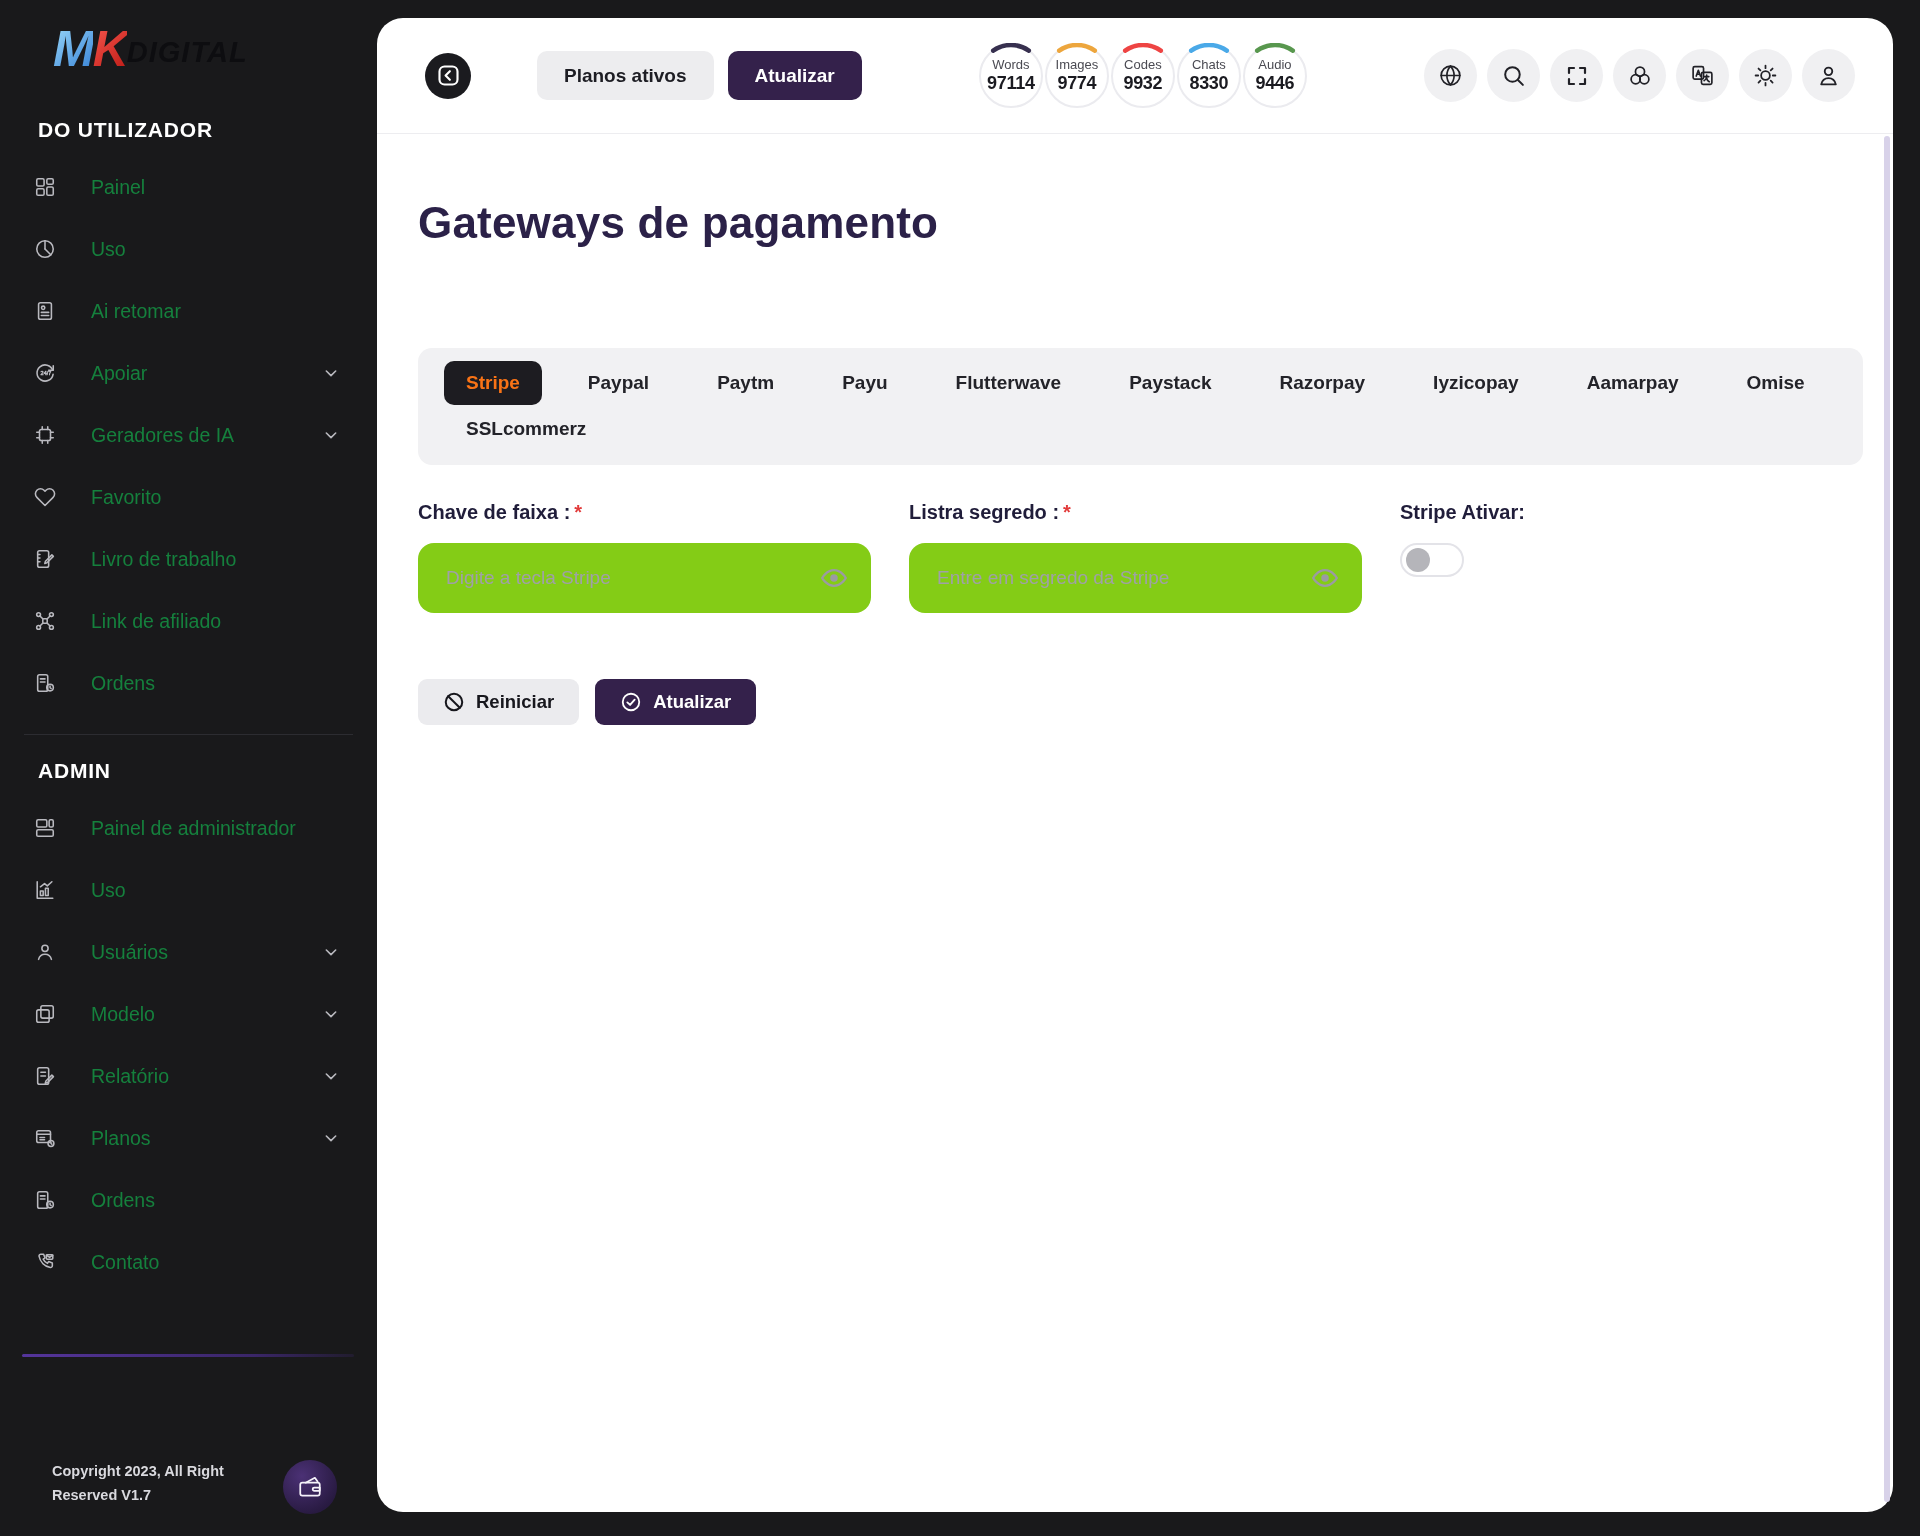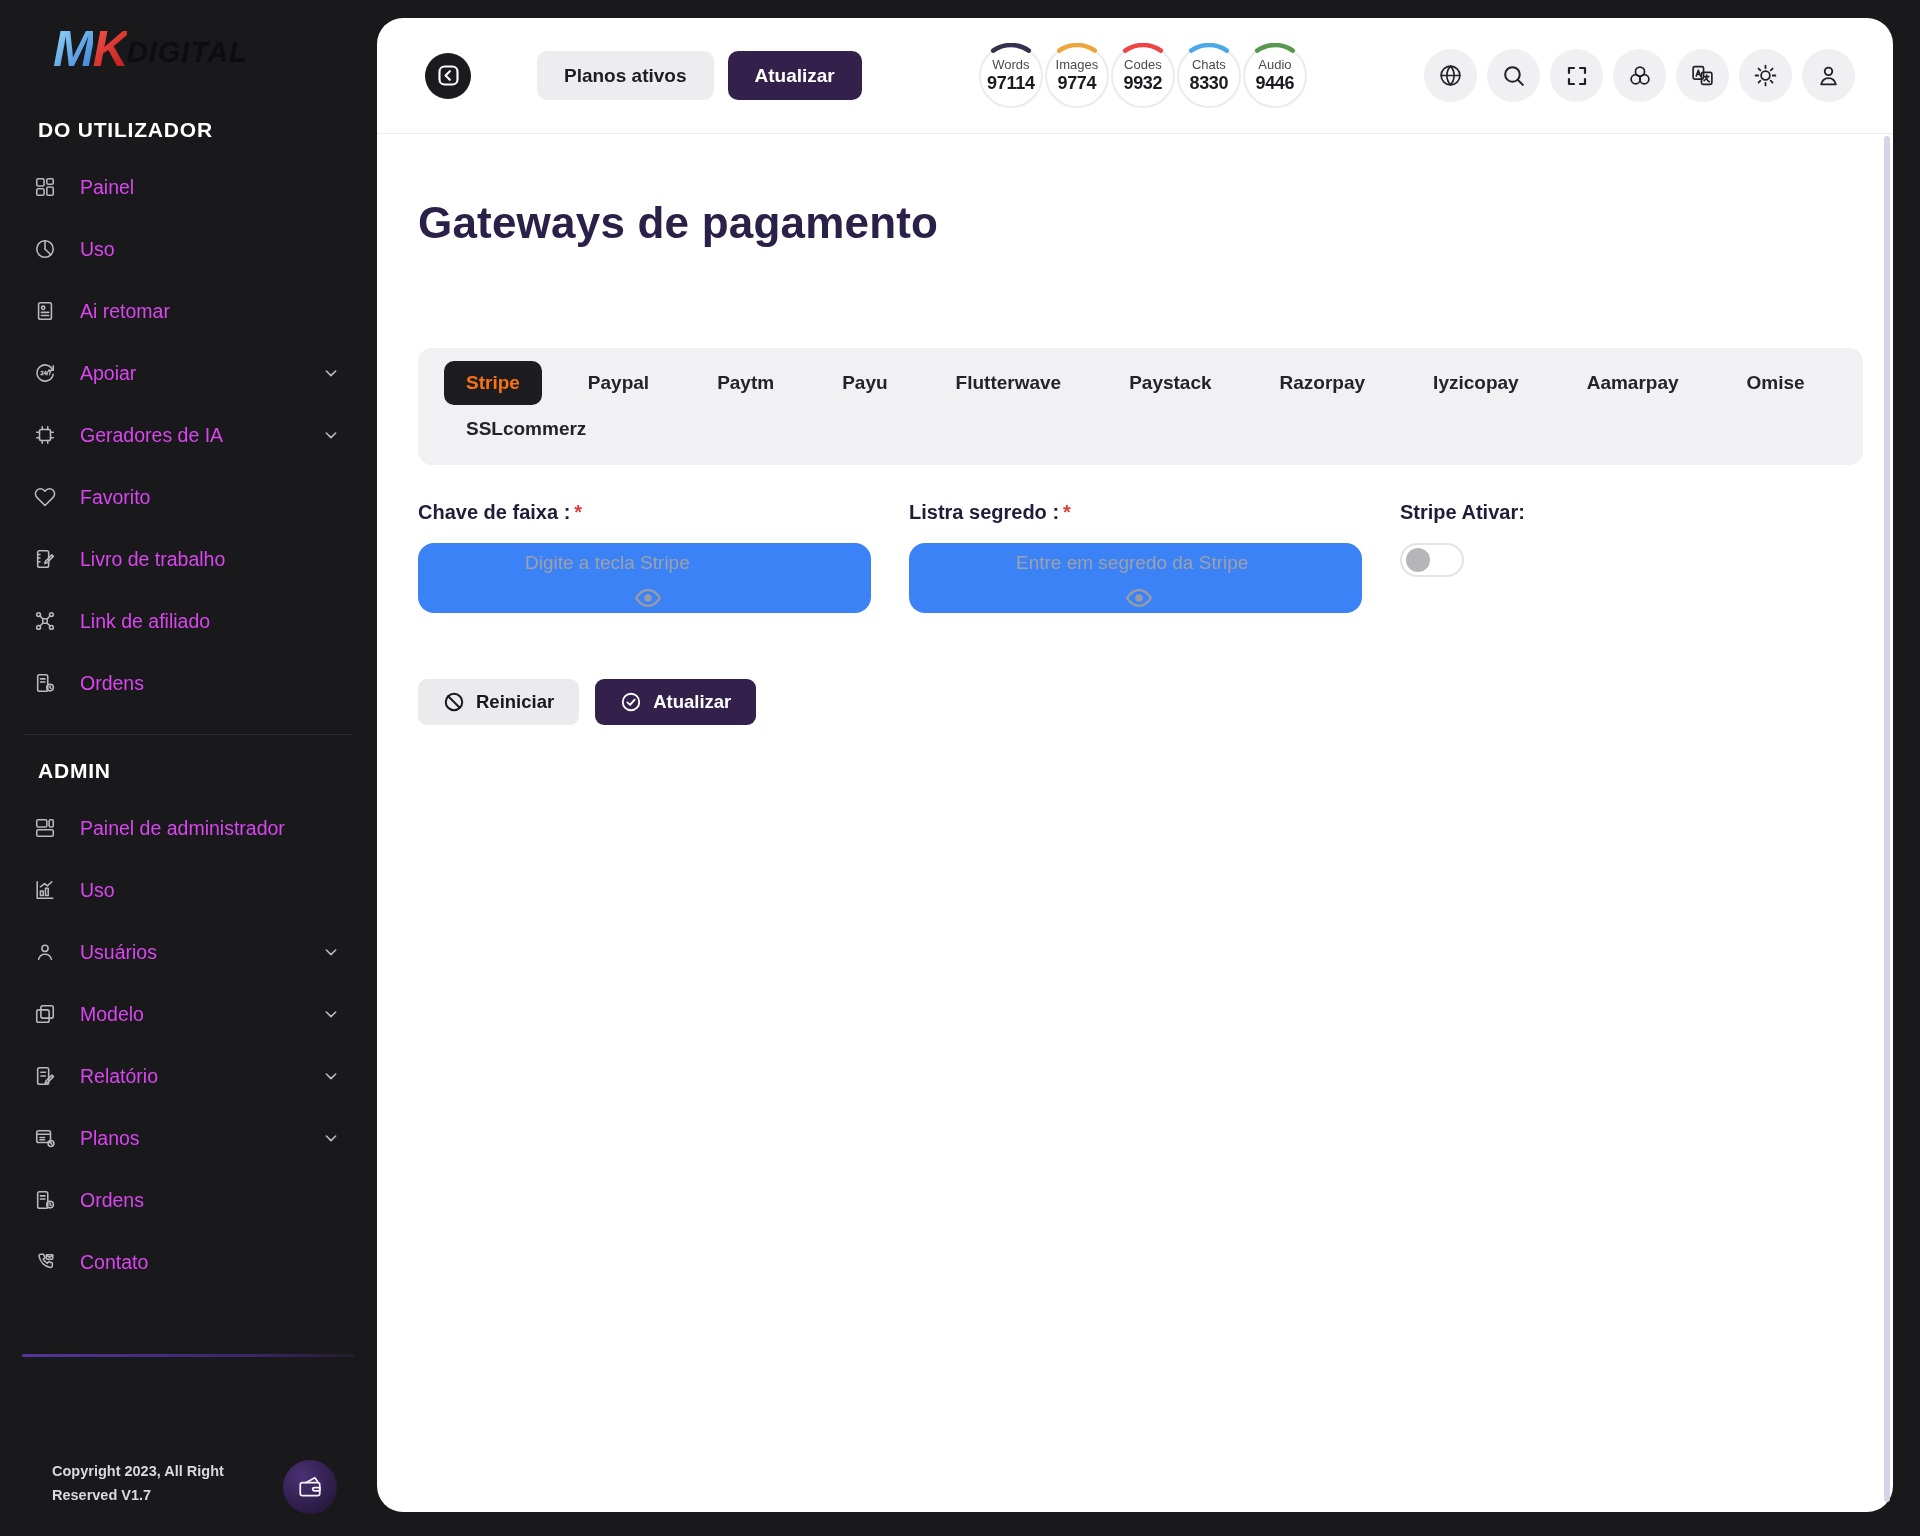--- a/index.html
+++ b/index.html
@@ -14,21 +14,21 @@
   .sidebar { position:absolute; left:0; top:0; width:377px; height:1536px; }
   .logo { position:absolute; left:53px; top:20px; white-space:nowrap; font-style:italic; }
   .logo-m, .logo-k { font-size:50px; font-weight:800; letter-spacing:-2px; -webkit-background-clip:text; background-clip:text; color:transparent; }
   .logo-m { background-image:linear-gradient(135deg,#93d2f7 10%,#3c86d8 90%); }
   .logo-k { background-image:linear-gradient(135deg,#f4534a 10%,#bf1d18 90%); }
   .logo-suffix { font-size:29px; font-weight:800; color:#0d0d10; letter-spacing:1px; font-style:italic; vertical-align:4px; }
   .section-title { position:relative; margin:0 0 0 38px; font-size:21px; font-weight:700; color:#ffffff; letter-spacing:.8px; }
   .st-user { margin-top:118px; }
   .st-admin { margin-top:24px; }
   .nav { list-style:none; margin-top:14px; padding:0 28px 0 24px; }
-  .nav-item { height:62px; display:flex; align-items:center; gap:24px; padding:0 10px; color:#d946ef; font-size:19.5px; cursor:pointer; border-radius:10px; }
+  .nav-item { height:62px; display:flex; align-items:center; gap:35px; padding:0 10px; color:#15803d; font-size:19.5px; cursor:pointer; border-radius:10px; }
   .nav-item svg.nicon { flex:0 0 auto; stroke:#b9b9bf; }
   .nav-item .chev { margin-left:auto; stroke:#b9b9bf; }
   .nav-divider { height:1px; background:#2c2c31; margin:20px 24px 18px 24px; }
   .purple-line { position:absolute; left:22px; top:1354px; width:332px; height:3px; border-radius:2px;
     background:linear-gradient(90deg,#55359c,#3a2668 70%,rgba(58,38,104,.25)); }
   .copyright { position:absolute; left:52px; top:1460px; width:212px; font-size:14.5px; font-weight:600; color:#d9d9de; line-height:1.65; }
   .wallet-fab { position:absolute; left:283px; top:1460px; width:54px; height:54px; border-radius:50%; border:none; cursor:pointer;
     background:radial-gradient(circle at 35% 30%,#4b3175,#281a41 75%); display:flex; align-items:center; justify-content:center; }
   .wallet-fab svg { stroke:#f5f2fa; }
 
@@ -61,21 +61,21 @@
   .content { padding:0 30px 0 41px; }
   .page-title { margin-top:64px; font-size:44px; font-weight:800; color:#2b2148; letter-spacing:.2px; }
   .tabs { margin-top:100px; background:#f1f1f3; border-radius:14px; padding:13px 26px 14px;
     display:flex; flex-wrap:wrap; gap:2px 24px; }
   .tab { padding:11px 22px; border-radius:10px; font-size:19px; font-weight:700; color:#232329; cursor:pointer; }
   .tab.active { background:#1d1c21; color:#f97316; }
 
   .form-grid { margin-top:36px; display:grid; grid-template-columns:453px 453px 1fr; column-gap:38px; }
   .field-label { font-size:20px; font-weight:700; color:#201d3a; margin-bottom:19px; }
   .req { color:#e23b3b; margin-left:4px; }
-  .input-wrap { background:#3b82f6; border-radius:16px; height:70px; display:flex; align-items:center; padding:0 22px 0 28px;flex-direction:column; }
+  .input-wrap { background:#84cc16; border-radius:16px; height:70px; display:flex; align-items:center; padding:0 22px 0 28px; }
   .input-wrap input { flex:1; border:none; background:transparent; outline:none; font-family:inherit; font-size:19px; color:#3a3a42; }
   .input-wrap input::placeholder { color:#9fa0a8; }
   .eye-btn { border:none; background:transparent; cursor:pointer; display:flex; align-items:center; }
   .toggle { margin-top:2px; width:64px; height:34px; background:#ffffff; border:2px solid #e3e3e8; border-radius:17px;
     position:relative; cursor:pointer; }
   .toggle-knob { position:absolute; left:4px; top:3px; width:24px; height:24px; border-radius:50%; background:#b5b5ba; }
 
   .actions { margin-top:66px; display:flex; gap:16px; }
   .action-btn { border:none; cursor:pointer; height:46px; border-radius:9px; padding:0 25px; font-family:inherit;
     font-size:18.5px; font-weight:700; display:flex; align-items:center; gap:11px; }

